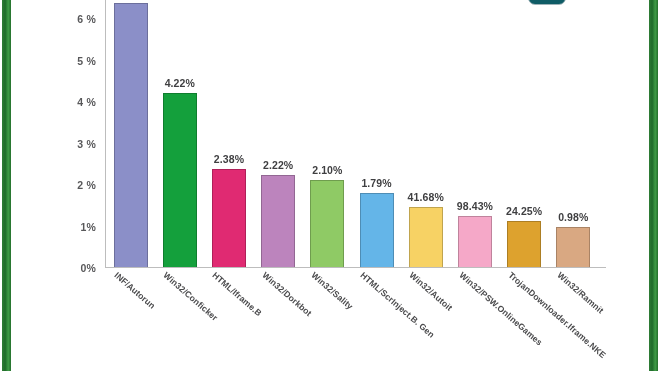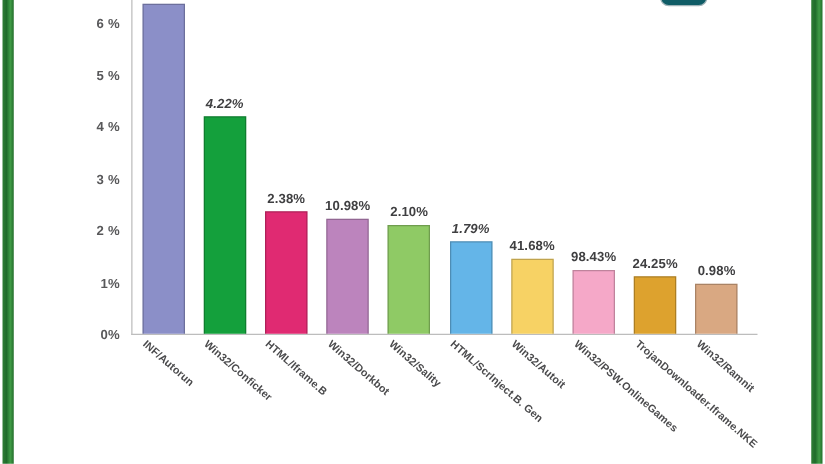--- a/index.html
+++ b/index.html
@@ -133,37 +133,37 @@
         <div class="ytick" style="top: 57.1429%;">3 %</div>
         <div class="ytick" style="top: 71.4286%;">2 %</div>
         <div class="ytick" style="top: 85.7143%;">1%</div>
         <div class="ytick" style="top: 100%;">0%</div>
       </div>
     <div class="bars" id="bars">
         <div class="barwrap">
           <div class="bar" style="height: 91.4286%; background: rgb(139, 143, 200);"></div>
         </div>
         <div class="barwrap">
-          <span class="bar-label" style="bottom: 60.2857%; font-style: italic;">4.22%</span>
+          <span class="bar-label" style="bottom: 60.2857%;">4.22%</span>
           <div class="bar" style="height: 60.2857%; background: rgb(20, 160, 60);"></div>
         </div>
         <div class="barwrap">
           <span class="bar-label" style="bottom: 34%; text-align: center;">2.38%</span>
           <div class="bar" style="height: 34%; background: rgb(224, 42, 114);"></div>
         </div>
         <div class="barwrap">
-          <span class="bar-label" style="bottom: 31.7143%;">10.98%</span>
+          <span class="bar-label" style="bottom: 31.7143%;">2.22%</span>
           <div class="bar" style="height: 31.7143%; background: rgb(188, 132, 189);"></div>
         </div>
         <div class="barwrap">
           <span class="bar-label" style="bottom: 30%; margin-top: 24px;">2.10%</span>
           <div class="bar" style="height: 30%; background: rgb(143, 202, 101);"></div>
         </div>
         <div class="barwrap">
-          <span class="bar-label" style="bottom: 25.5714%; font-style: italic;">1.79%</span>
+          <span class="bar-label" style="bottom: 25.5714%;">1.79%</span>
           <div class="bar" style="height: 25.5714%; background: rgb(100, 181, 232);"></div>
         </div>
         <div class="barwrap">
           <span class="bar-label" style="bottom: 20.7143%;">41.68%</span>
           <div class="bar" style="height: 20.7143%; background: rgb(247, 210, 100);"></div>
         </div>
         <div class="barwrap">
           <span class="bar-label" style="bottom: 17.5714%;">98.43%</span>
           <div class="bar" style="height: 17.5714%; background: rgb(245, 168, 200);"></div>
         </div>

